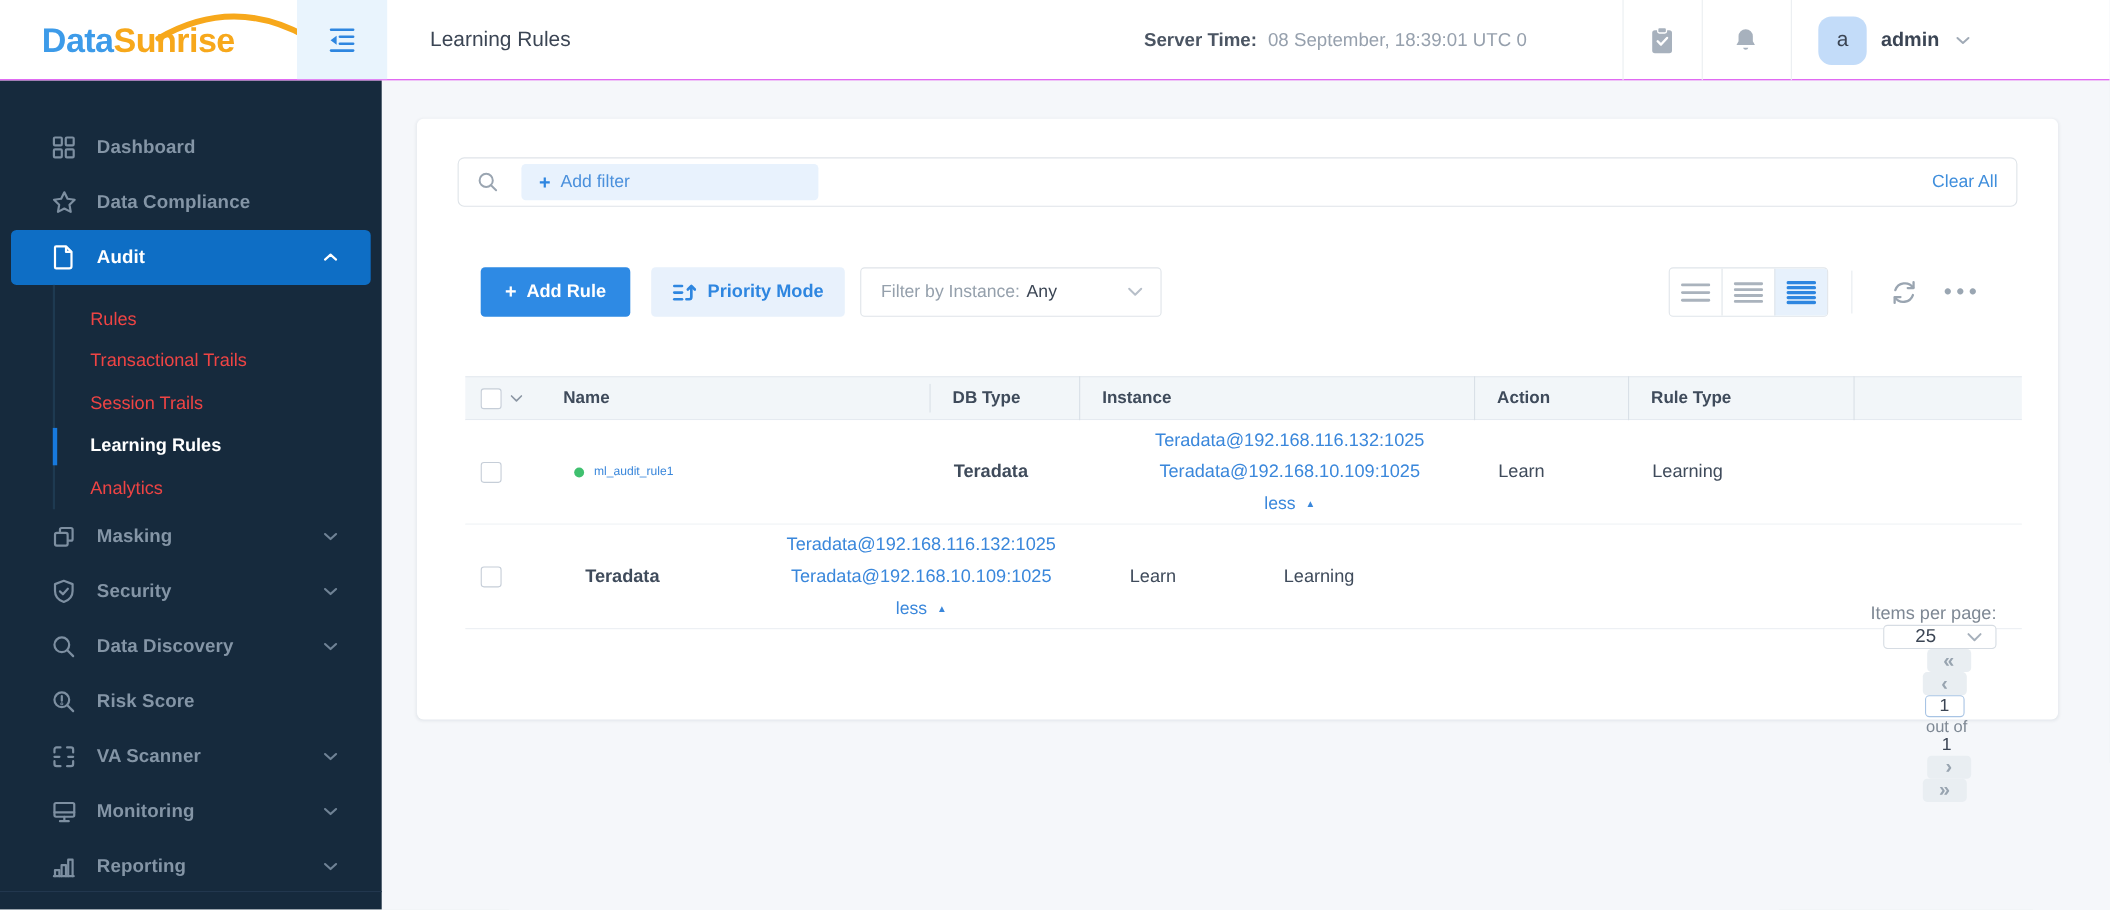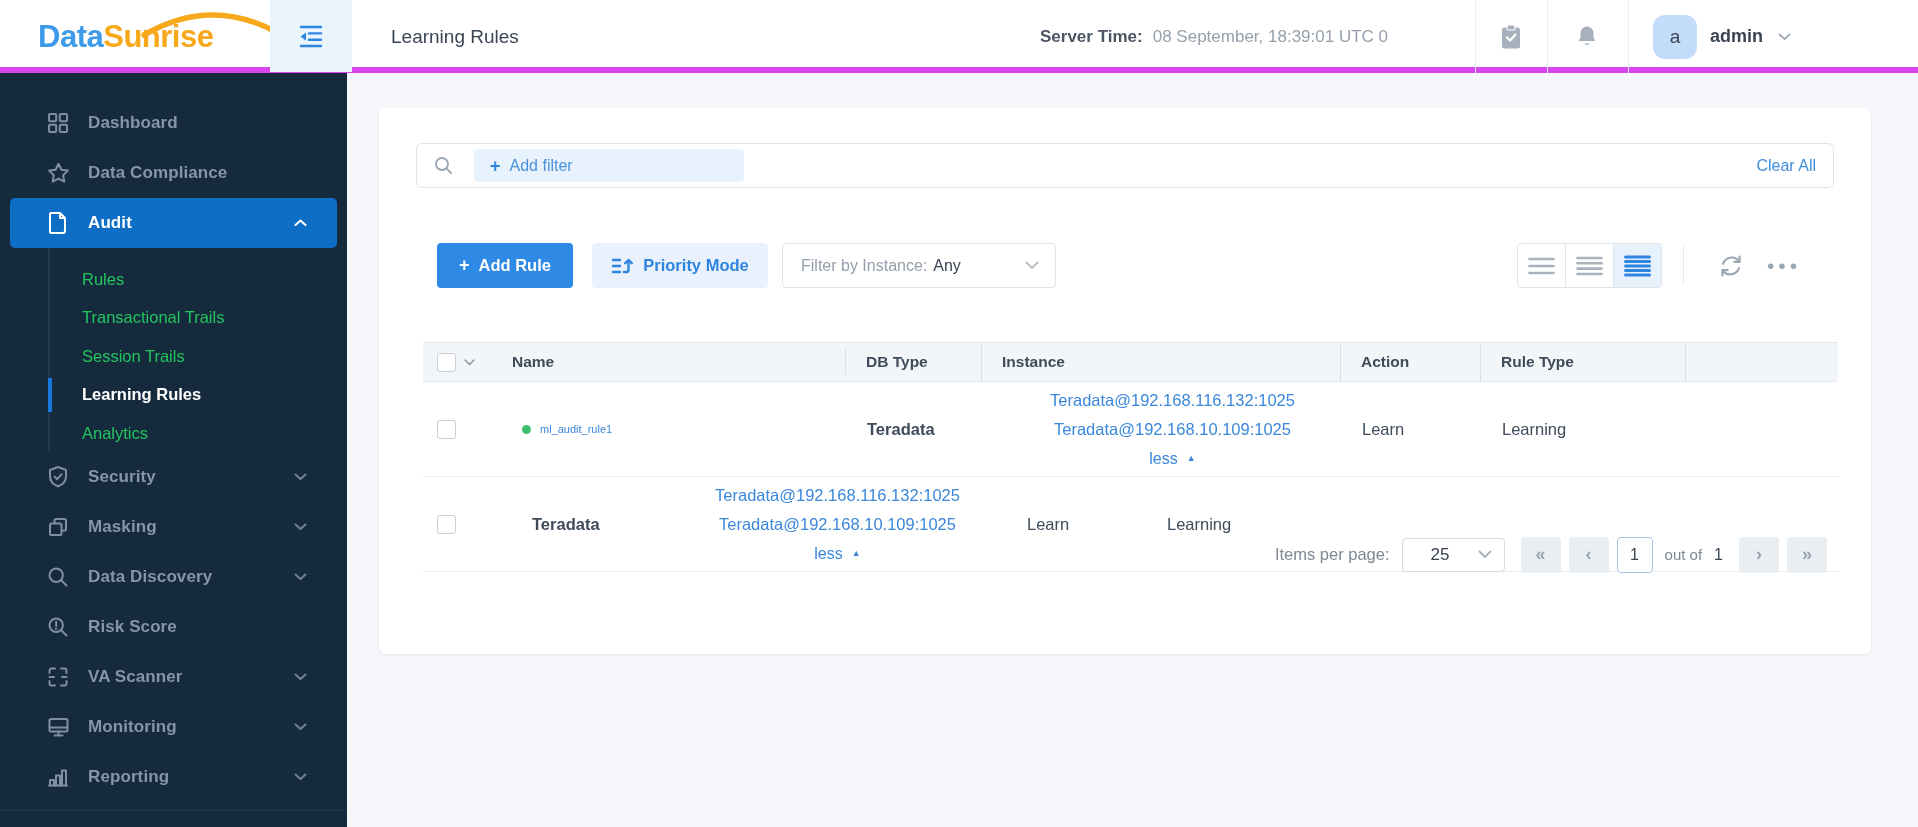--- a/index.html
+++ b/index.html
@@ -1,21 +1,21 @@
 <!DOCTYPE html>
 <html><head>
 <meta charset="utf-8">
 <style>
   * { box-sizing: border-box; margin: 0; padding: 0; }
   body { margin:0; background:#e9edf1; font-family:"Liberation Sans", sans-serif; }
   .screen { position:relative; width:1918px; height:827px; background:#f5f7fa; overflow:hidden; }
 
   
   .topbar { position:absolute; left:0; top:0; width:1918px; height:73px; background:#ffffff;
-            border-bottom:6px solid #d946ef; z-index:5; }
+            border-bottom:1px solid #d946ef; z-index:5; }
   .logo { position:absolute; left:38px; top:0; height:73px; display:flex; align-items:center; cursor:pointer; }
   .logo-text { font-size:31px; font-weight:bold; letter-spacing:-0.5px; }
   .logo-data { color:#3d9be9; }
   .logo-sunrise { color:#f7a81b; }
   .logo-arc { position:absolute; left:98px; top:4px; pointer-events:none; }
 
   .collapse-btn { position:absolute; left:270px; top:0; width:82px; height:72px; background:#e9f4fd;
                   display:flex; align-items:center; justify-content:center; cursor:pointer; }
 
   .page-title { position:absolute; left:391px; top:0; height:73px; display:flex; align-items:center;
@@ -29,33 +29,33 @@
   .tb-icon-btn { position:absolute; top:0; width:44px; height:73px; display:flex; align-items:center;
                  justify-content:center; cursor:pointer; color:#a7b1bd; }
   .user-menu { position:absolute; left:1653px; top:0; height:73px; display:flex; align-items:center; gap:13px; cursor:pointer; }
   .avatar { width:44px; height:44px; border-radius:12px; background:#c3dcf9; display:flex; align-items:center;
             justify-content:center; font-size:19px; color:#3b4554; }
   .user-name { font-size:18px; font-weight:bold; color:#3b4554; }
   .user-chevron { color:#a0aab6; margin-left:2px; }
 
   
   .sidebar { position:absolute; left:0; top:73px; width:347px; height:754px; background:#162a3d; z-index:4; }
-  .nav { padding-top:25px; }
+  .nav { padding-top:36px; }
   .nav-item { height:50px; display:flex; align-items:center; padding-left:45px; cursor:pointer;
               color:#8495a6; }
   .nav-item .nav-icon { width:26px; display:flex; align-items:center; justify-content:center; color:#7d8fa1; }
   .nav-item .nav-label { margin-left:17px; font-size:17px; font-weight:bold; letter-spacing:0.1px; }
   .nav-item .nav-caret { margin-left:auto; margin-right:40px; color:#6f8295; }
   .nav-item.active { background:#0e6ec5; margin:0 10px 0 10px; border-radius:5px; padding-left:35px; color:#ffffff; }
   .nav-item.active .nav-icon { color:#ffffff; }
   .nav-item.active .nav-caret { color:#ffffff; margin-right:30px; }
 
   .subnav { margin-left:48px; border-left:2px solid #1e3a51; padding-top:12px; height:204px; }
   .subnav-item { position:relative; height:38.5px; display:flex; align-items:center; padding-left:32px;
-                 font-size:16.5px; color:#22c55e; cursor:pointer; }
+                 font-size:16.5px; color:#ef4444; cursor:pointer; }
   .subnav-item.active { color:#ffffff; font-weight:bold; }
   .subnav-item.active .active-bar { position:absolute; left:-2px; top:2px; width:4px; height:34px; background:#1779dd; }
 
   .sidebar-footer-divider { position:absolute; left:0; top:737px; width:347px; height:0; border-top:1px solid #22374e; }
 
   
   .card { position:absolute; left:379px; top:108px; width:1492px; height:546px; background:#ffffff;
           border-radius:6px; box-shadow:0 1px 3px rgba(16,42,67,0.08); }
 
   
@@ -120,21 +120,21 @@
   .cell-name { display:flex; align-items:center; padding-left:12px; gap:9px; }
   .status-dot { width:9px; height:9px; border-radius:50%; }
   .rule-link { color:#3a87db; font-size:11px; cursor:pointer; }
   .cell-db, .cell-act, .cell-rtype { font-size:16.5px; color:#3f4b5b; padding-left:22px; }
   .cell-inst { padding-left:24px; display:flex; flex-direction:column; justify-content:center;align-items:center; }
   .inst-link { color:#3a87db; font-size:16.5px; line-height:29px; cursor:pointer; }
   .less-link { color:#3a87db; font-size:16px; line-height:29px; cursor:pointer; display:flex; align-items:center; gap:9px; }
   .less-link .tri { font-size:9px; }
 
   
-  .pagination { position:absolute; right:44px; top:424px; height:45px; display:flex; align-items:center; }
+  .pagination { position:absolute; right:44px; top:441px; height:45px; display:flex; align-items:center;flex-direction:column; }
   .pg-label { color:#7e8894; font-size:16.5px; margin-right:12px; }
   .pg-select { width:103px; height:34px; border:1px solid #d6dce3; border-radius:4px; background:#ffffff;
                display:flex; align-items:center; padding:0 12px 0 0; cursor:pointer; }
   .pg-select .pg-size { flex:1; text-align:center; font-size:17px; color:#3b4554; }
   .pg-select .dd-caret { color:#a6b0bb; display:flex; }
   .pg-btn { width:40px; height:36px; background:#e9eef2; border:none; border-radius:4px; color:#98a4b0;
             font-size:18px; font-weight:bold; display:flex; align-items:center; justify-content:center;
             cursor:pointer; font-family:inherit; }
   .pg-first { margin-left:16px; } .pg-prev { margin-left:8px; }
   .pg-current { margin-left:8px; width:36px; height:36px; border:1px solid #a8c4e4; border-radius:4px;
@@ -260,39 +260,39 @@
           <span class="active-bar"></span>
           <span>Learning Rules</span>
         </div>
         <div class="subnav-item">
           <span>Analytics</span>
         </div>
       </div>
 
       <div class="nav-item">
         <span class="nav-icon">
+          <svg width="22" height="22" viewBox="0 0 22 22" fill="none" stroke="currentColor" stroke-width="2" stroke-linejoin="round">
+            <path d="M7.5 7.5V4.6A1.6 1.6 0 0 1 9.1 3h8.3A1.6 1.6 0 0 1 19 4.6v8.3a1.6 1.6 0 0 1-1.6 1.6h-2.9"></path>
+            <rect x="3" y="7.5" width="11.5" height="11.5" rx="1.6"></rect>
+          </svg>
+        </span>
+        <span class="nav-label">Masking</span>
+        <svg class="nav-caret" width="13" height="8" viewBox="0 0 13 8">
+          <polyline points="1.5,1.5 6.5,6 11.5,1.5" fill="none" stroke="currentColor" stroke-width="2" stroke-linecap="round" stroke-linejoin="round"></polyline>
+        </svg>
+      </div>
+
+      <div class="nav-item">
+        <span class="nav-icon">
           <svg width="22" height="24" viewBox="0 0 22 24" fill="none" stroke="currentColor" stroke-width="2" stroke-linejoin="round">
             <path d="M11 2l8 3v6.2c0 5.4-3.8 8.6-8 10-4.2-1.4-8-4.6-8-10V5z"></path>
             <polyline points="7.5,11.6 10.2,14.2 14.7,9.2" stroke-linecap="round"></polyline>
           </svg>
         </span>
         <span class="nav-label">Security</span>
-        <svg class="nav-caret" width="13" height="8" viewBox="0 0 13 8">
-          <polyline points="1.5,1.5 6.5,6 11.5,1.5" fill="none" stroke="currentColor" stroke-width="2" stroke-linecap="round" stroke-linejoin="round"></polyline>
-        </svg>
-      </div>
-
-      <div class="nav-item">
-        <span class="nav-icon">
-          <svg width="22" height="22" viewBox="0 0 22 22" fill="none" stroke="currentColor" stroke-width="2" stroke-linejoin="round">
-            <path d="M7.5 7.5V4.6A1.6 1.6 0 0 1 9.1 3h8.3A1.6 1.6 0 0 1 19 4.6v8.3a1.6 1.6 0 0 1-1.6 1.6h-2.9"></path>
-            <rect x="3" y="7.5" width="11.5" height="11.5" rx="1.6"></rect>
-          </svg>
-        </span>
-        <span class="nav-label">Masking</span>
         <svg class="nav-caret" width="13" height="8" viewBox="0 0 13 8">
           <polyline points="1.5,1.5 6.5,6 11.5,1.5" fill="none" stroke="currentColor" stroke-width="2" stroke-linecap="round" stroke-linejoin="round"></polyline>
         </svg>
       </div>
 
       <div class="nav-item">
         <span class="nav-icon">
           <svg width="22" height="22" viewBox="0 0 22 22" fill="none" stroke="currentColor" stroke-width="2" stroke-linecap="round">
             <circle cx="9.2" cy="9.2" r="6.7"></circle>
               <line x1="14.2" y1="14.2" x2="19.5" y2="19.5"></line>

